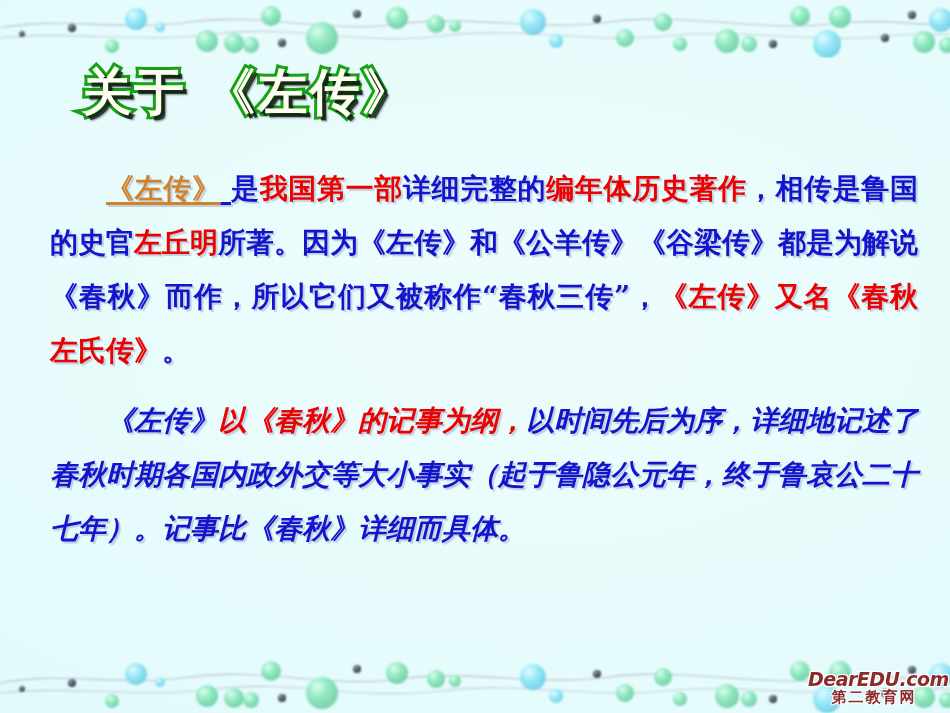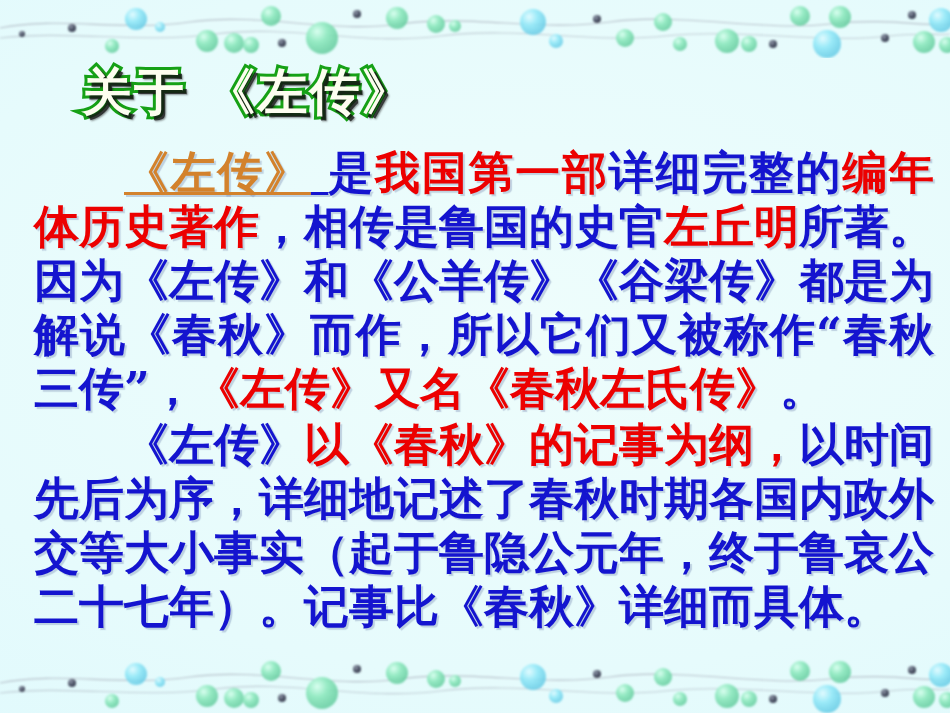--- a/index.html
+++ b/index.html
@@ -66,33 +66,33 @@
   }
 
   
   #body-copy {
     position: absolute;
     left: 34px;
     top: 146px;
     width: 900px;
   }
   .para {
-    margin: 0;
+    margin: 16px;
     font-family: "DejaVu Serif", "Liberation Serif", serif;
-    font-size: 45px;
+    font-size: 28px;
     font-weight: bold;
     line-height: 54px;
     letter-spacing: 0px;
     text-align: justify;
     text-justify: inter-ideograph;
     text-indent: 2em;
     color: #1414cf;
     text-shadow: 2px 2px 1px rgba(90,110,160,0.30);
   }
-  .para + .para { margin-top: 2px; }
+  .para + .para { margin-top: 2px; font-style: italic; }
 
   .c-blue   { color: #1414cf; }
   .c-red    { color: #ec0000; }
   .c-orange { color: #d3822c; }
 
   .u-orange {
     text-decoration: underline;
     text-decoration-color: #d3822c;
     text-underline-offset: 4px;
     text-decoration-thickness: 3px;
@@ -262,14 +262,18 @@
         <circle cx="840" cy="17" r="11" fill="url(#gGreen)"></circle>
         <circle cx="885" cy="38" r="4" fill="url(#gDark)"></circle>
         <circle cx="912" cy="15" r="4" fill="url(#gDark)"></circle>
         <circle cx="924" cy="42" r="11" fill="url(#gGreen)"></circle>
         <circle cx="941" cy="20" r="12" fill="url(#gCyan)"></circle>
         <circle cx="947" cy="45" r="8" fill="url(#gGreen)"></circle>
       </g>
     </svg>
   </div>
 
+  <div id="watermark">
+    <span class="wm-en">DearEDU.com</span>
+    <span class="wm-cn">第二教育网</span>
+  </div>
 
 </div>
 
 </body></html>

